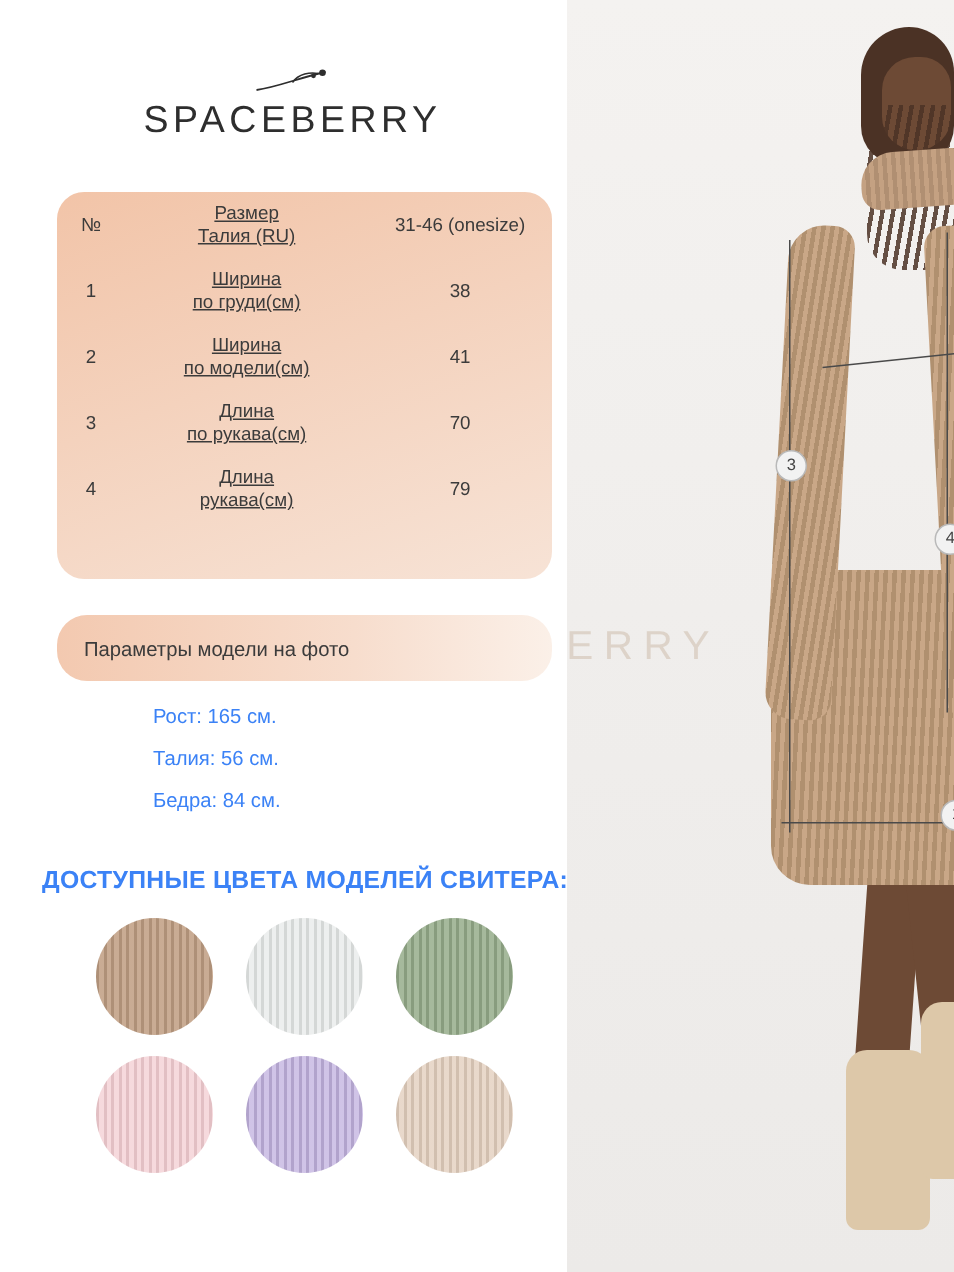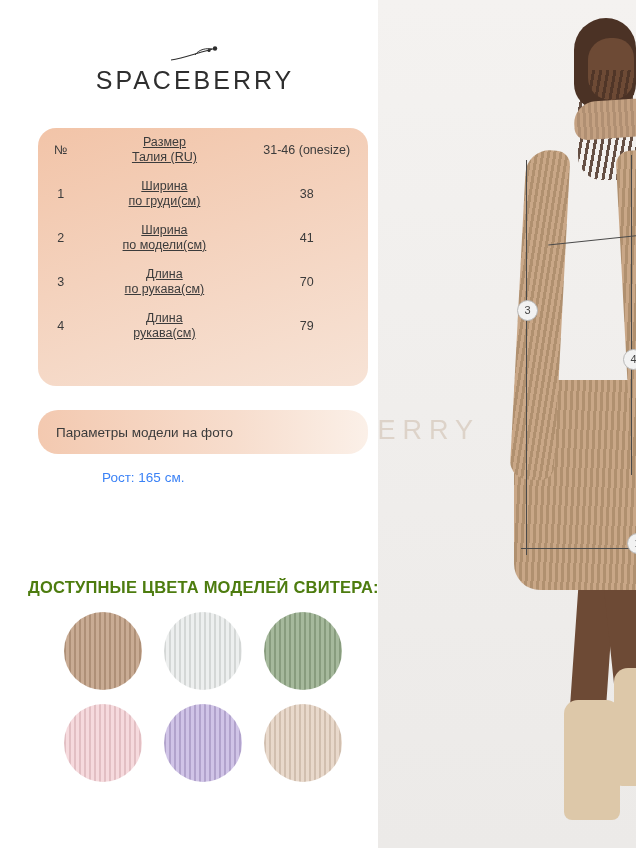--- a/index.html
+++ b/index.html
@@ -239,21 +239,21 @@
     line-height: 28px;
     margin-left: 44px;
   }
 
   .colors-title {
     position: absolute;
     left: 28px;
     top: 578px;
     font-size: 16.5px;
     font-weight: bold;
-    color: #4d7c0f;
+    color: #3b82f6;
     letter-spacing: .2px;
   }
   .swatch-grid {
     position: absolute;
     left: 64px;
     top: 612px;
     width: 300px;
     display: grid;
     grid-template-columns: repeat(3, 100px);
     grid-row-gap: 14px;
@@ -364,20 +364,22 @@
           <td class="col-val">79</td>
         </tr>
       </tbody>
     </table>
   </div>
 
   <div class="model-params-bar">Параметры модели на фото</div>
 
   <div class="model-lines">
     <div>Рост: 165 см.</div>
+    <div>Талия: 56 см.</div>
+    <div>Бедра: 84 см.</div>
   </div>
 
   <div class="colors-title">ДОСТУПНЫЕ ЦВЕТА МОДЕЛЕЙ СВИТЕРА:</div>
 
   <div class="swatch-grid">
     <div class="swatch" style="background:
            repeating-linear-gradient(90deg, rgba(0,0,0,.10) 0 2px, rgba(255,255,255,.12) 2px 5px),
            #c2a085;"></div>
     <div class="swatch" style="background:
            repeating-linear-gradient(90deg, rgba(0,0,0,.07) 0 2px, rgba(255,255,255,.35) 2px 5px),

